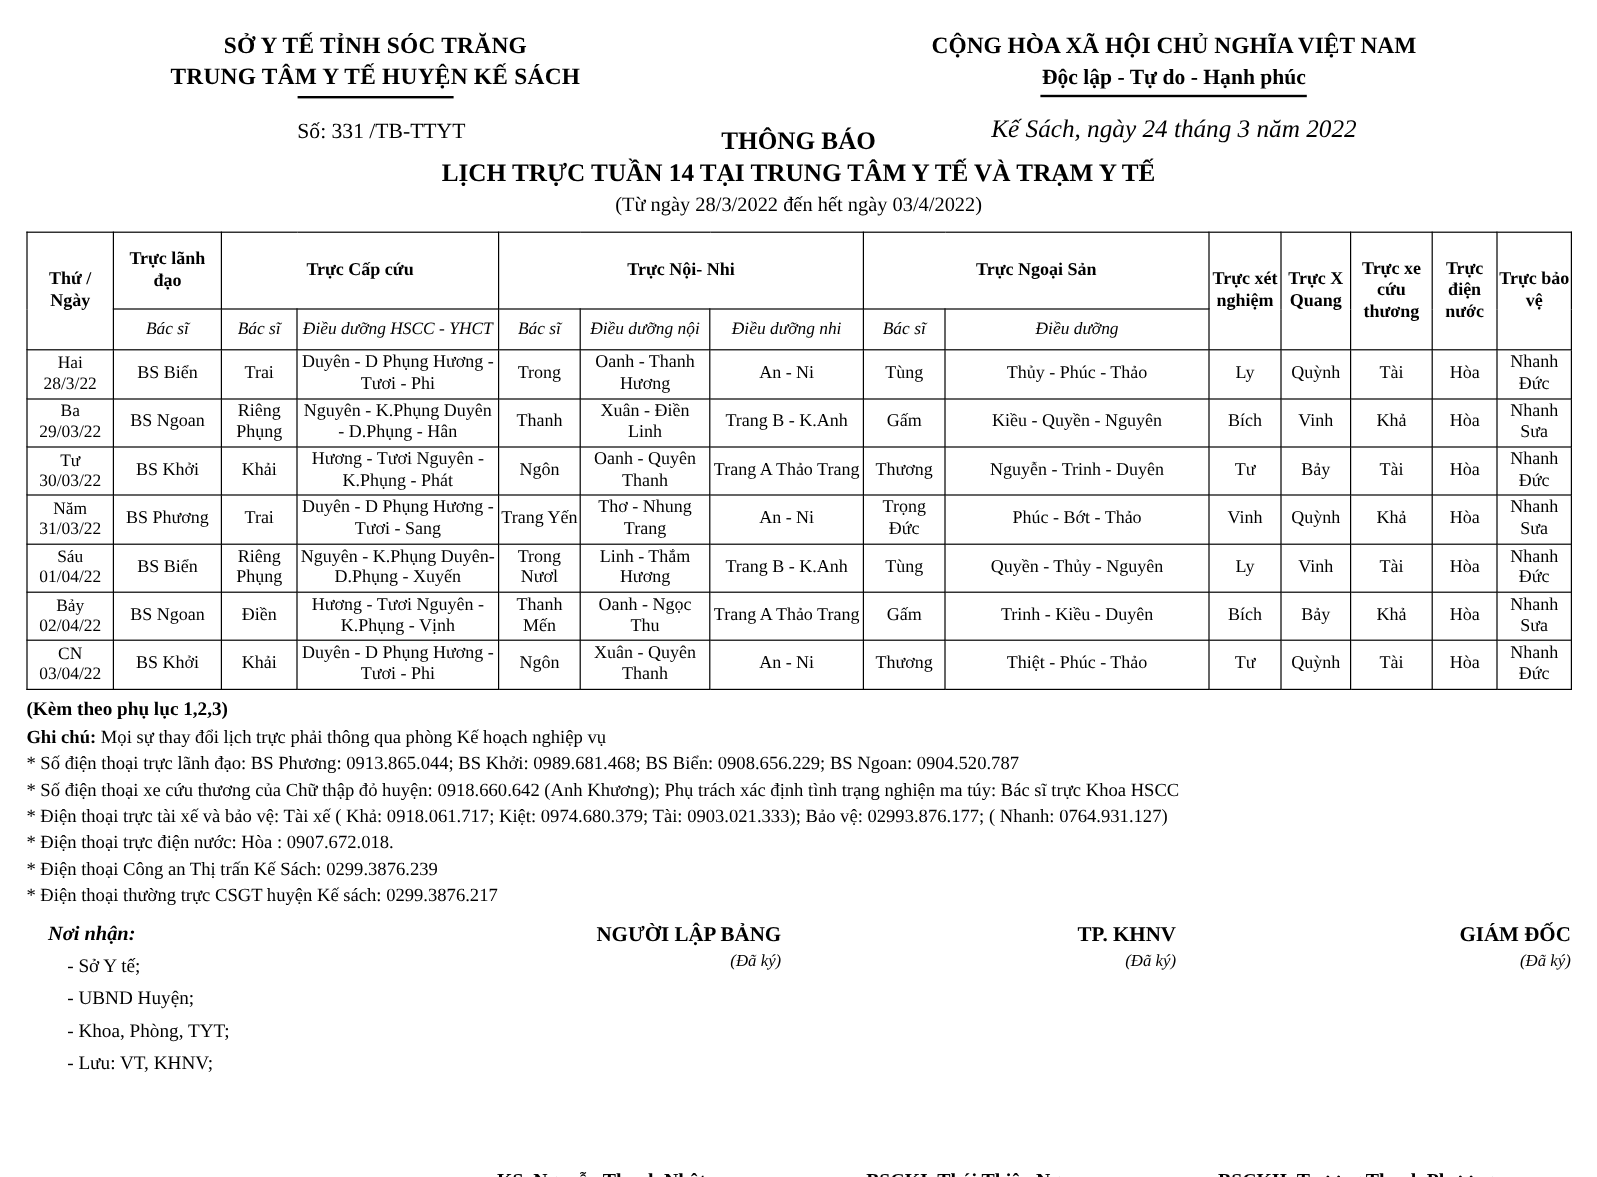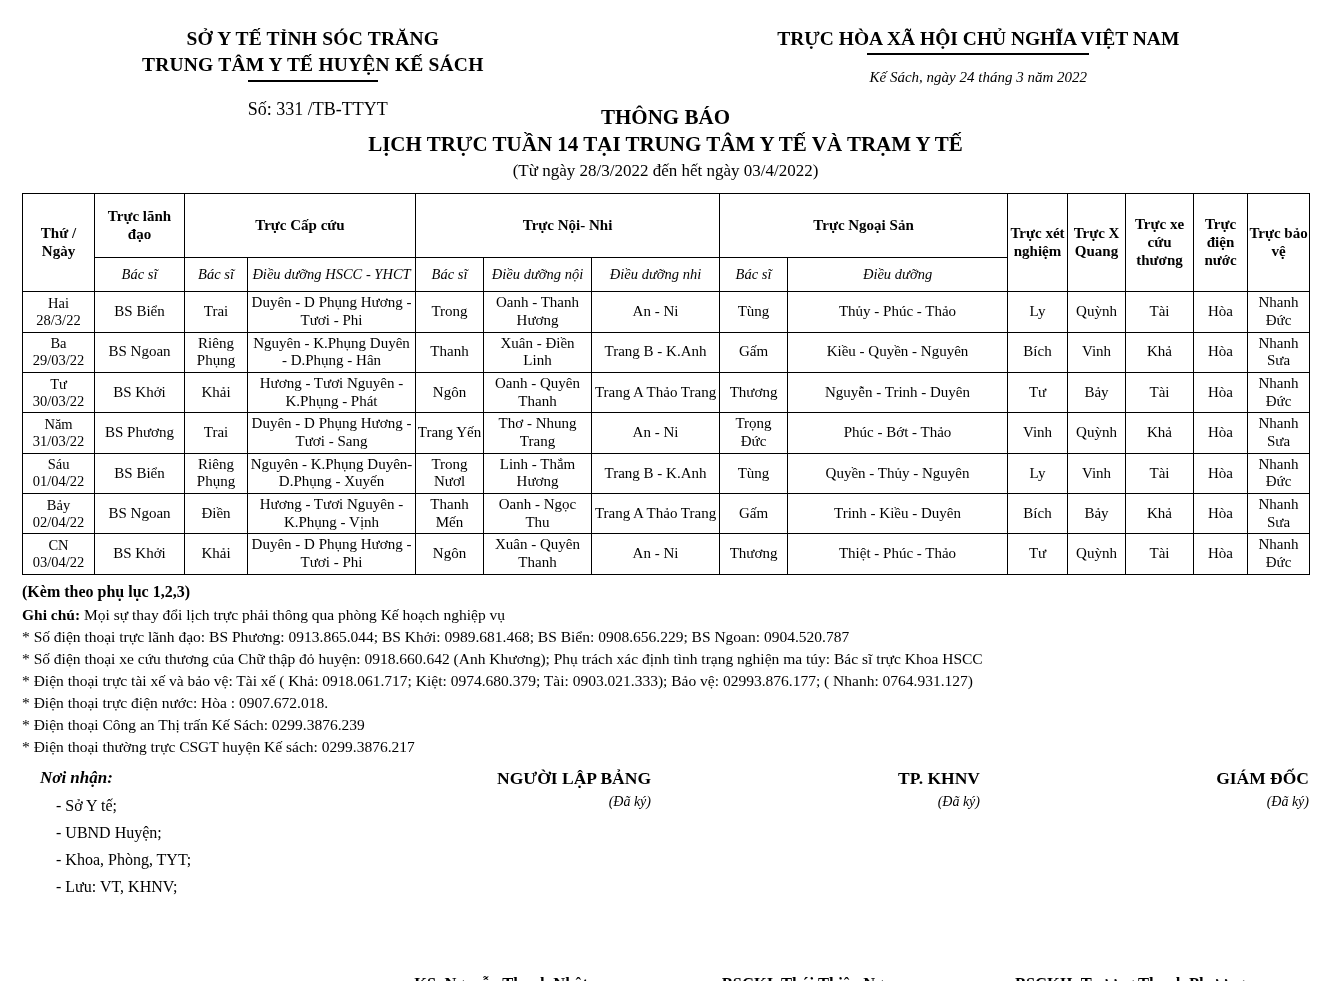--- a/index.html
+++ b/index.html
@@ -23,21 +23,21 @@
     font-weight: bold; font-size: 19.5px; letter-spacing: .2px; line-height: 1.35;
   }
   .org-underline {
     width: 130px; height: 2px; background: #000; margin: 1px auto 0 auto;
   }
   .so-line { font-size: 18px; margin-top: 17px; text-align: center; padding-left: 10px; }
 
   .nation1 { font-weight: bold; font-size: 19.5px; line-height: 1.35; }
   .nation2 { font-weight: bold; font-size: 18px; line-height: 1.4; }
   .nation-underline { width: 222px; height: 2px; background: #000; margin: 1px auto 0 auto; }
-  .place-date { font-style: italic; font-size: 15px; margin-top: 14px; }
+  .place-date { font-style: italic; font-size: 21px; margin-top: 14px; }
 
   
   .title-block { text-align: center; margin-top: -16px; }
   .t1 { font-weight: bold; font-size: 21px; line-height: 1.3; }
   .t2 { font-weight: bold; font-size: 21px; line-height: 1.3; }
   .t3 { font-size: 17px; margin-top: 3px; }
 
   
   .tbl-wrap { padding: 0 22px; margin-top: 12px; }
   table.sched {
@@ -112,21 +112,22 @@
 <div class="page">
 
   <div class="header">
     <div class="hdr-left">
       <div class="org-line1">SỞ Y TẾ TỈNH SÓC TRĂNG</div>
       <div class="org-line2">TRUNG TÂM Y TẾ HUYỆN KẾ SÁCH</div>
       <div class="org-underline"></div>
       <div class="so-line">Số:  331 /TB-TTYT</div>
     </div>
     <div class="hdr-right">
-      <div class="nation1">TRỰC HÒA XÃ HỘI CHỦ NGHĨA VIỆT NAM</div>
+      <div class="nation1">CỘNG HÒA XÃ HỘI CHỦ NGHĨA VIỆT NAM</div>
+      <div class="nation2">Độc lập - Tự do - Hạnh phúc</div>
       <div class="nation-underline"></div>
       <div class="place-date">Kế Sách, ngày  24  tháng 3 năm 2022</div>
     </div>
   </div>
 
   <div class="title-block">
     <div class="t1">THÔNG BÁO</div>
     <div class="t2">LỊCH TRỰC TUẦN 14 TẠI TRUNG TÂM Y TẾ VÀ TRẠM Y TẾ</div>
     <div class="t3">(Từ ngày 28/3/2022 đến hết ngày 03/4/2022)</div>
   </div>

